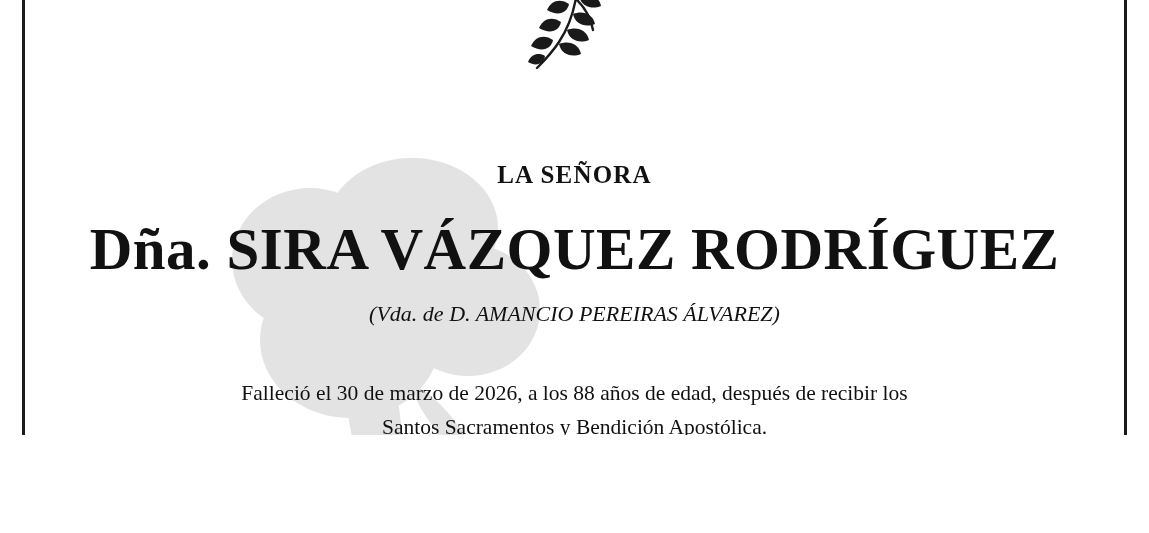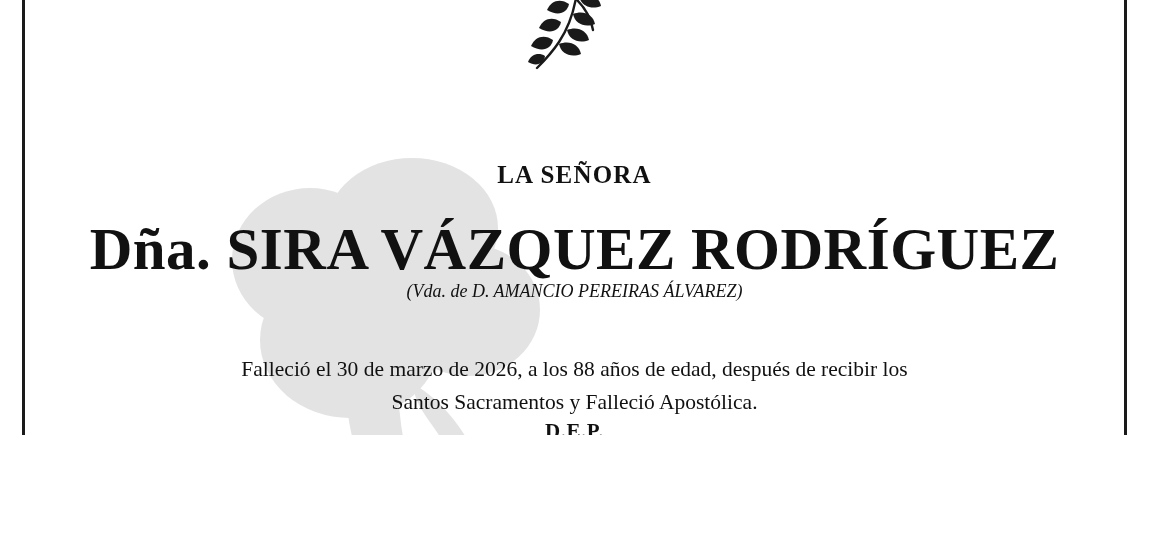--- a/index.html
+++ b/index.html
@@ -72,21 +72,22 @@
   .deceased-name {
     margin-top: 32px;
     font-size: 59px;
     font-weight: bold;
     letter-spacing: 0.5px;
     line-height: 1.05;
     white-space: nowrap;
   }
 
   .spouse-line {
-    font-size: 18px;
+    margin-top: 20px;
+    font-size: 22px;
     font-style: italic;
     line-height: 1.2;
   }
 
   .death-details {
     margin-top: 50px;
     font-size: 21.5px;
     line-height: 1.55;
   }
 
@@ -140,19 +141,19 @@
     </svg>
 
     <div class="salutation">LA SEÑORA</div>
 
     <div class="deceased-name">Dña. SIRA VÁZQUEZ RODRÍGUEZ</div>
 
     <div class="spouse-line">(Vda. de D. AMANCIO PEREIRAS ÁLVAREZ)</div>
 
     <div class="death-details">
       <span class="line1">Falleció el 30 de marzo de 2026, a los 88 años de edad, después de recibir los</span>
-      <span class="line2">Santos Sacramentos y Falleció Apostólica.</span>
+      <span class="line2">Santos Sacramentos y Bendición Apostólica.</span>
     </div>
 
     <div class="dep">D.E.P.</div>
 
   </div>
 </div>
 
 </body></html>

